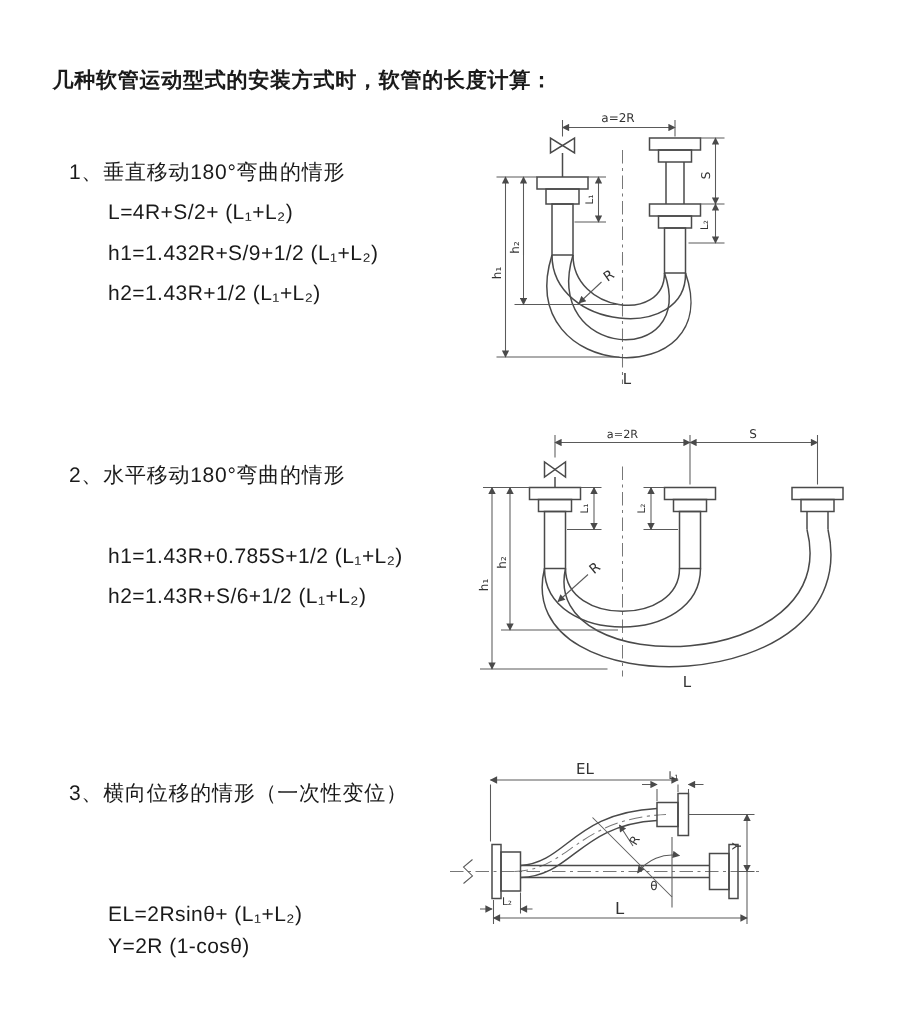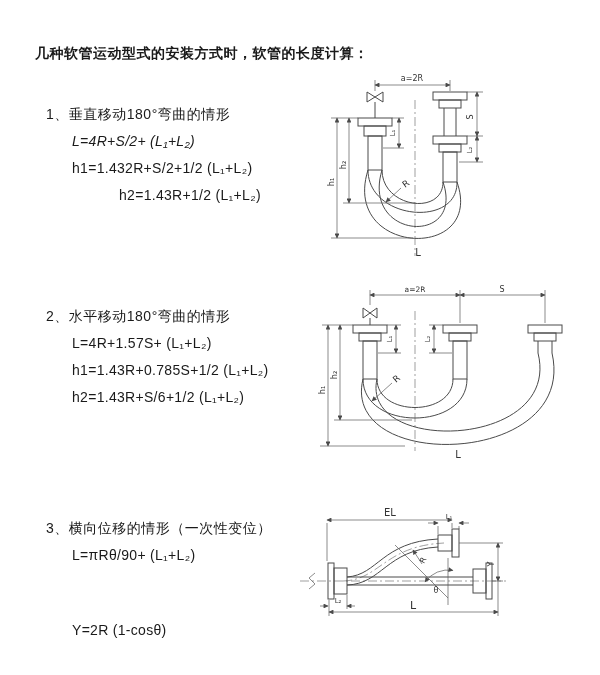--- a/index.html
+++ b/index.html
@@ -25,36 +25,35 @@
   .thin{stroke:#5a5a5a;stroke-width:.7;fill:none;}
   .cl{stroke:#777;stroke-width:.7;fill:none;stroke-dasharray:9 3 2 3;}
 </style>
 </head>
 <body>
 
 <div class="page-title">几种软管运动型式的安装方式时，软管的长度计算：</div>
 
 <div class="section" style="top:106px;">
   <div class="section-heading">1、垂直移动180°弯曲的情形</div>
-  <div class="formula" style="top:27px;font-style:italic;">L=4R+S/2+ (L₁+L₂)</div>
-  <div class="formula" style="top:54px;">h1=1.432R+S/2+1/2 (L₁+L₂)</div>
-  <div class="formula" style="top:81px;margin-left:47px;">h2=1.43R+1/2 (L₁+L₂)</div>
+  <div class="formula" style="top:27px;">L=4R+S/2+ (L₁+L₂)</div>
+  <div class="formula" style="top:54px;">h1=1.432R+S/9+1/2 (L₁+L₂)</div>
+  <div class="formula" style="top:81px;">h2=1.43R+1/2 (L₁+L₂)</div>
 </div>
 
 <div class="section" style="top:308px;">
   <div class="section-heading">2、水平移动180°弯曲的情形</div>
-  <div class="formula" style="top:27px;">L=4R+1.57S+ (L₁+L₂)</div>
   <div class="formula" style="top:54px;">h1=1.43R+0.785S+1/2 (L₁+L₂)</div>
   <div class="formula" style="top:81px;">h2=1.43R+S/6+1/2 (L₁+L₂)</div>
 </div>
 
 <div class="section" style="top:520px;">
   <div class="section-heading">3、横向位移的情形（一次性变位）</div>
-  <div class="formula" style="top:27px;">L=πRθ/90+ (L₁+L₂)</div>
   <div class="formula" style="top:54px;margin-top:48px;">Y=2R (1-cosθ)</div>
+  <div class="formula" style="top:81px;">EL=2Rsinθ+ (L₁+L₂)</div>
 </div>
 
 <div class="diagram" style="left:315px;top:70px;">
 <svg width="260" height="190" viewBox="0 0 260 190">
   <defs>
     <marker id="a1" viewBox="0 0 10 10" refX="9" refY="5" markerWidth="9" markerHeight="7" orient="auto-start-reverse">
       <path d="M0,0 L10,5 L0,10 z" fill="#4a4a4a"></path>
     </marker>
     <pattern id="p1" width="4" height="4" patternUnits="userSpaceOnUse">
       <path d="M0,4 L4,0 M0,0 L4,4" stroke="#8a8a8a" stroke-width="0.6"></path>

